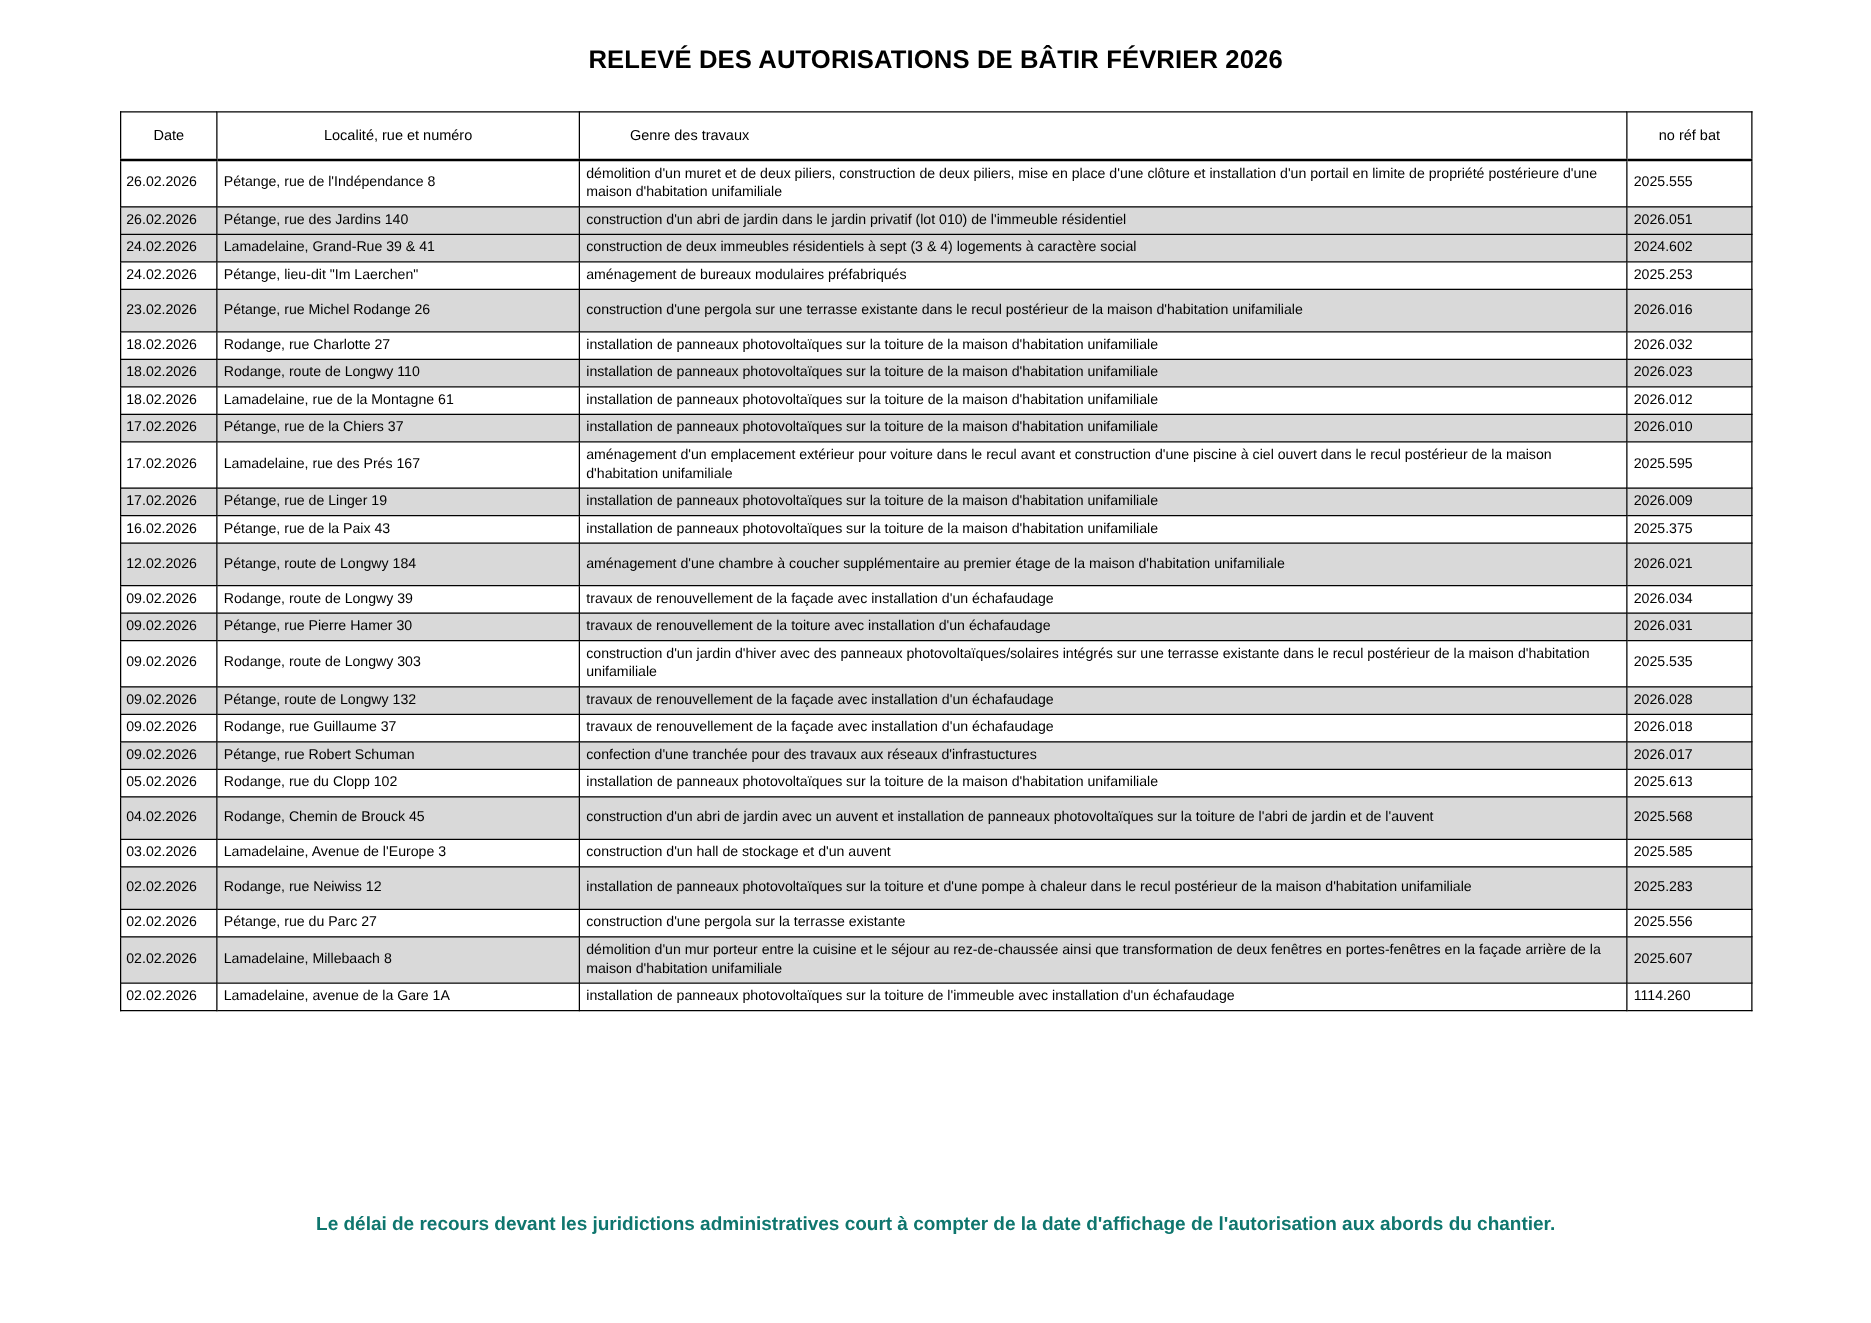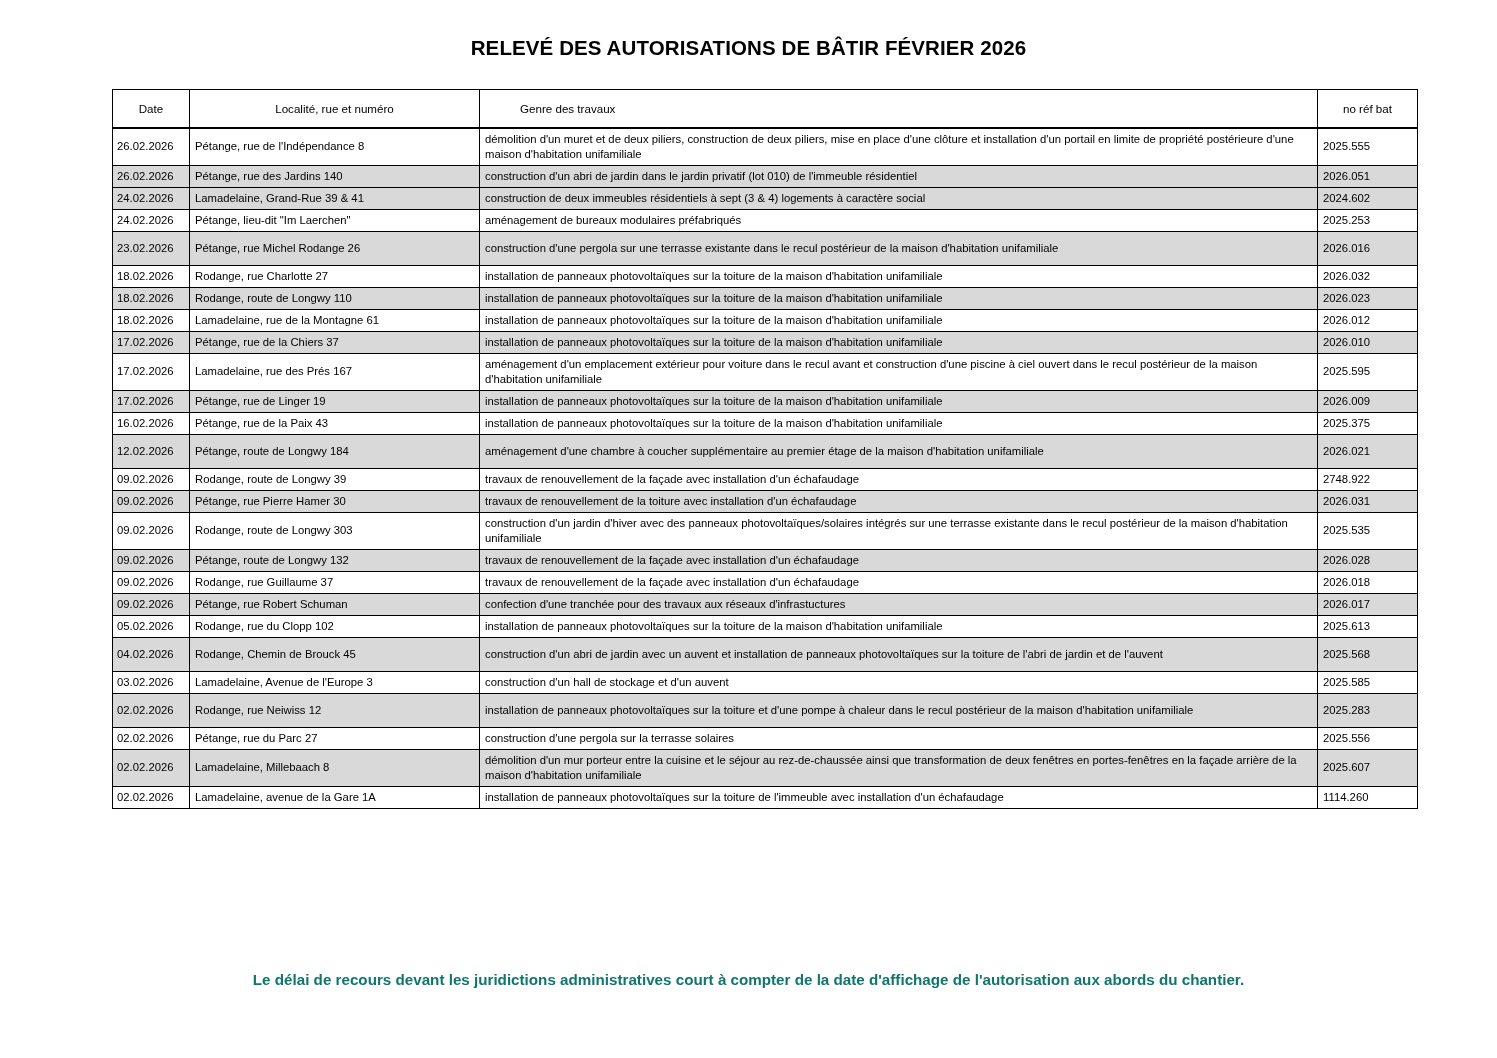--- a/index.html
+++ b/index.html
@@ -29,21 +29,20 @@
     text-align: center;
     font-size: 20.5px;
     font-weight: bold;
     letter-spacing: 0.1px;
   }
   .table-wrap {
     position: absolute;
     top: 89px;
     left: 96px;
     width: 1305px;
-    margin-left: 16px;
   }
   table.permits {
     border-collapse: collapse;
     table-layout: fixed;
     width: 1305px;
     background: #ffffff;
   }
   table.permits col.c-date    { width: 77px; }
   table.permits col.c-loc     { width: 290px; }
   table.permits col.c-genre   { width: 838px; }
@@ -201,21 +200,21 @@
           <tr class="shaded tall">
             <td class="d-date">12.02.2026</td>
             <td class="d-loc">Pétange, route de Longwy 184</td>
             <td class="d-genre">aménagement d'une chambre à coucher supplémentaire au premier étage de la maison d'habitation unifamiliale</td>
             <td class="d-ref">2026.021</td>
           </tr>
           <tr class="short">
             <td class="d-date">09.02.2026</td>
             <td class="d-loc">Rodange, route de Longwy 39</td>
             <td class="d-genre">travaux de renouvellement de la façade avec installation d'un échafaudage</td>
-            <td class="d-ref">2748.922</td>
+            <td class="d-ref">2026.034</td>
           </tr>
           <tr class="shaded short">
             <td class="d-date">09.02.2026</td>
             <td class="d-loc">Pétange, rue Pierre Hamer 30</td>
             <td class="d-genre">travaux de renouvellement de la toiture avec installation d'un échafaudage</td>
             <td class="d-ref">2026.031</td>
           </tr>
           <tr class="tall">
             <td class="d-date">09.02.2026</td>
             <td class="d-loc">Rodange, route de Longwy 303</td>
@@ -260,21 +259,21 @@
           </tr>
           <tr class="shaded tall">
             <td class="d-date">02.02.2026</td>
             <td class="d-loc">Rodange, rue Neiwiss 12</td>
             <td class="d-genre">installation de panneaux photovoltaïques sur la toiture et d'une pompe à chaleur dans le recul postérieur de la maison d'habitation unifamiliale</td>
             <td class="d-ref">2025.283</td>
           </tr>
           <tr class="short">
             <td class="d-date">02.02.2026</td>
             <td class="d-loc">Pétange, rue du Parc 27</td>
-            <td class="d-genre">construction d'une pergola sur la terrasse solaires</td>
+            <td class="d-genre">construction d'une pergola sur la terrasse existante</td>
             <td class="d-ref">2025.556</td>
           </tr>
           <tr class="shaded tall">
             <td class="d-date">02.02.2026</td>
             <td class="d-loc">Lamadelaine, Millebaach 8</td>
             <td class="d-genre">démolition d'un mur porteur entre la cuisine et le séjour au rez-de-chaussée ainsi que transformation de deux fenêtres en portes-fenêtres en la façade arrière de la maison d'habitation unifamiliale</td>
             <td class="d-ref">2025.607</td>
           </tr>
           <tr class="short">
             <td class="d-date">02.02.2026</td>

